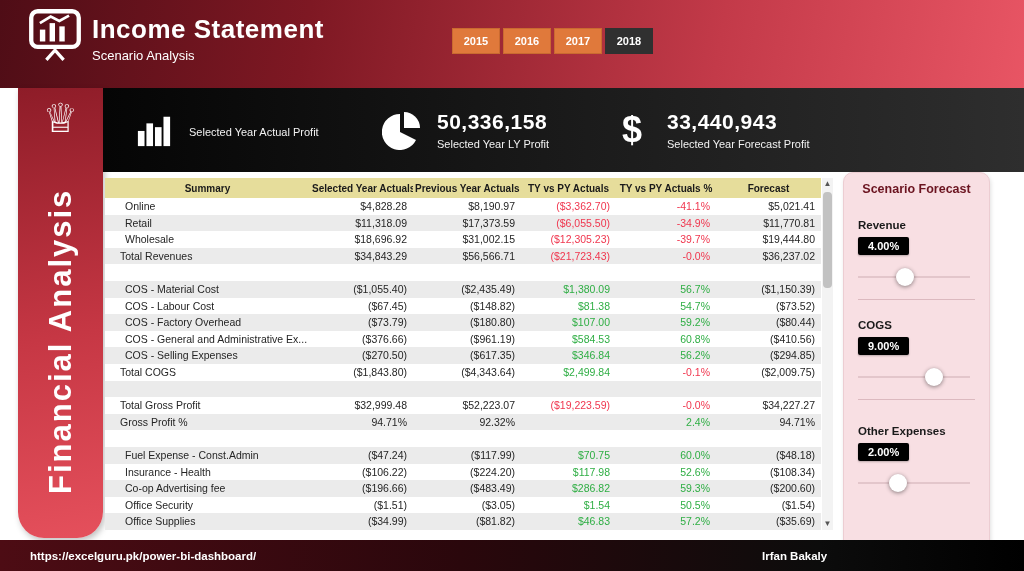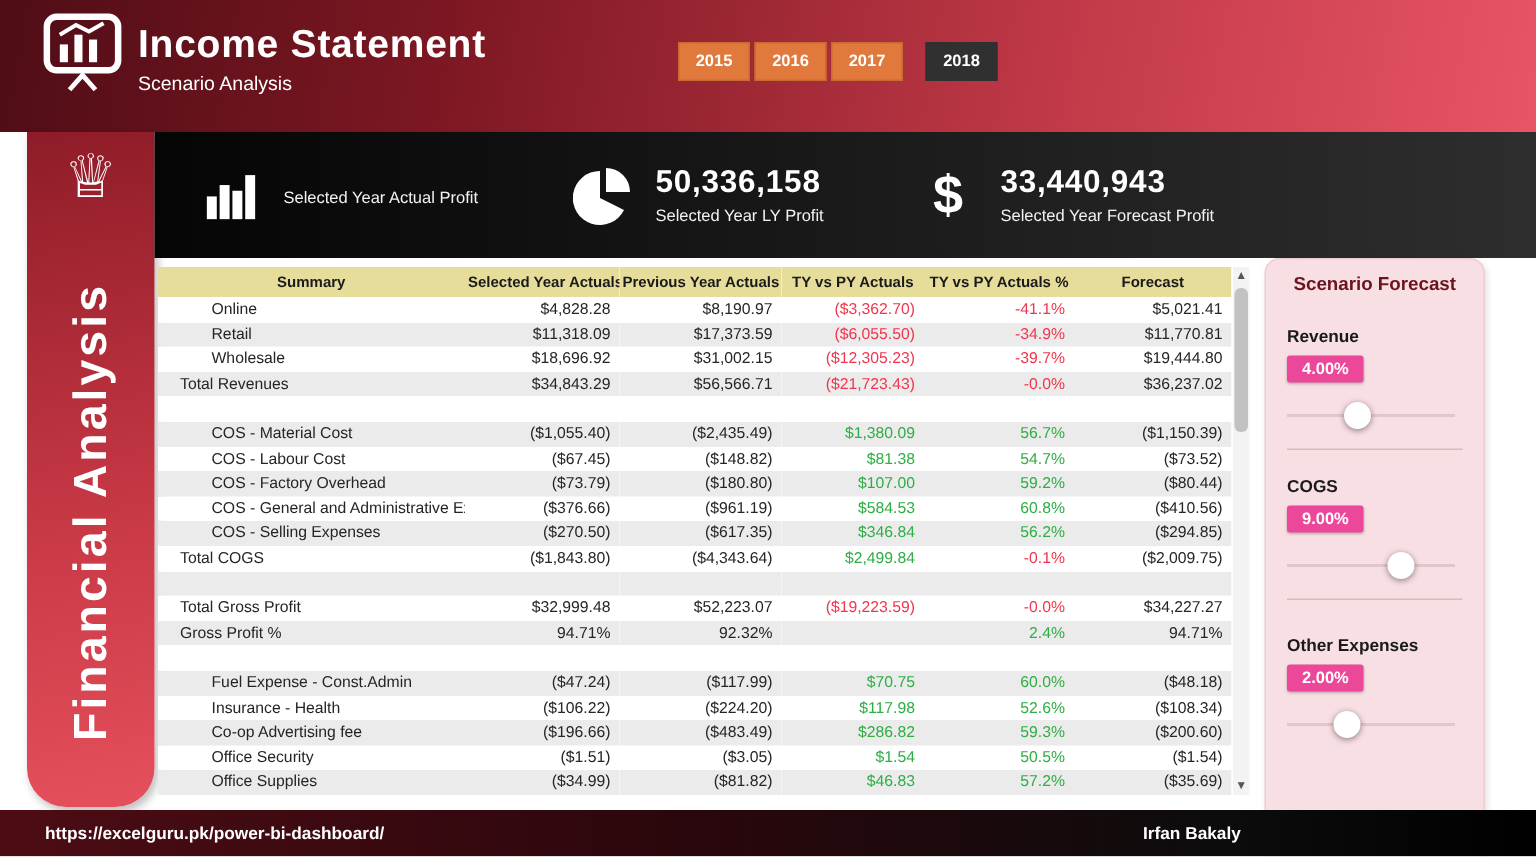--- a/index.html
+++ b/index.html
@@ -10,21 +10,21 @@
   .topbar { position:absolute; left:0; top:0; width:1024px; height:88px;
     background:linear-gradient(100deg,#4f0d16 0%,#7e1823 30%,#c33a49 70%,#e8556                4 100%);
     background:linear-gradient(100deg,#4f0d16 0%,#7e1823 30%,#c33a49 70%,#e85564 100%); }
   .logo { position:absolute; left:28px; top:8px; width:54px; height:54px; }
   .titles { position:absolute; left:92px; top:14px; color:#fff; }
   .titles h1 { font-size:26px; font-weight:bold; letter-spacing:.5px; }
   .titles .subtitle { font-size:13px; margin-top:3px; font-weight:normal; }
   .years { position:absolute; left:452px; top:28px; display:flex; gap:3px; }
   .year-btn { width:48px; height:26px; background:#e0793b; border:1px solid #c96a30;
     color:#fff; font-size:11px; font-weight:bold; font-family:inherit; cursor:pointer; }
-  .year-btn.selected { background:#303030; border-color:#303030;margin-left:12px; }
+  .year-btn.selected { background:#303030; border-color:#303030; }
   .reset-wrap { position:absolute; right:26px; top:6px; width:50px; text-align:center; cursor:pointer; }
   .reset-label { color:#fff; font-size:11px; font-weight:bold; margin-top:3px; }
 
   
   .sidebar { position:absolute; left:18px; top:88px; width:85px; height:450px;
     background:linear-gradient(170deg,#8e1c28 0%,#c63744 55%,#e5505c 100%);
     border-radius:0 0 26px 26px; box-shadow:2px 3px 6px rgba(0,0,0,.25); }
   .crown { position:absolute; top:10px; left:0; width:100%; text-align:center;
     font-size:40px; color:#fff; line-height:1; }
   .vtext { position:absolute; top:70px; bottom:14px; left:0; width:100%;
@@ -46,39 +46,39 @@
   .tablewrap { position:absolute; left:105px; top:178px; width:716px; height:352px; overflow:hidden; }
   table { width:716px; border-collapse:collapse; table-layout:fixed; }
   col.c0{width:205px;} col.c1{width:103px;} col.c2{width:108px;} col.c3{width:95px;} col.c4{width:100px;} col.c5{width:105px;}
   thead th { background:#e6dd9b; color:#1a1a1a; font-size:10px; font-weight:bold;
     height:20px; text-align:center; white-space:nowrap; overflow:hidden; padding:0 2px; cursor:pointer; }
   tbody td { height:16.6px; line-height:16.6px; font-size:10.5px; color:#252525;
     padding:0 6px; white-space:nowrap; overflow:hidden; }
   tbody tr { background:#fff; }
   tbody tr.alt { background:#ebebeb; }
   td.c-name { text-align:left; padding-left:15px; }
-  td.c-name.indent { padding-left:36px; }
+  td.c-name.indent { padding-left:20px; }
   td.c-num { text-align:right; }
   td.r { color:#f0364e; }
   td.g { color:#2fae44; }
 
   
   .scrollbar { position:absolute; left:822px; top:178px; width:11px; height:352px; background:#f3f3f3; cursor:pointer; }
   .sb-arrow { position:absolute; left:0; width:11px; height:12px; color:#555; font-size:8px; line-height:12px; text-align:center; }
   .sb-arrow.up { top:0; } .sb-arrow.down { bottom:0; }
   .sb-thumb { position:absolute; left:1px; top:14px; width:9px; height:96px; background:#c2c2c2; border-radius:4px; }
 
   
   .panel { position:absolute; left:843px; top:172px; width:147px; height:422px;
     background:#f8dfe3; border:1px solid #eccdd2; border-radius:10px; box-shadow:1px 2px 4px rgba(0,0,0,.12); }
   .panel-title { margin-top:9px; text-align:center; font-size:12.5px; font-weight:bold; color:#6b1420; }
   .sgroup { position:absolute; left:14px; right:14px; }
   .sg1 { top:46px; } .sg2 { top:146px; } .sg3 { top:252px; }
   .slabel { font-size:11.5px; font-weight:bold; color:#1a1a1a; }
-  .sbadge { display:inline-block; margin-top:6px; padding:3px 10px; background:#ec4899;
+  .sbadge { display:inline-block; margin-top:6px; padding:3px 10px; background:#000000;
     color:#fff; font-size:11px; font-weight:bold; border-radius:2px; box-shadow:0 1px 2px rgba(0,0,0,.25); }
   .strack { position:relative; margin-top:12px; height:20px; width:112px; cursor:pointer; }
   .strack::before { content:""; position:absolute; left:0; right:0; top:9px; height:2px; background:#e3c6cb; }
   .sknob { position:absolute; top:1px; width:18px; height:18px; background:#fff; border-radius:50%;
     box-shadow:0 1px 4px rgba(0,0,0,.45); cursor:pointer; }
   .sdivider { margin-top:12px; height:1px; background:#dcb9bf; }
 
   
   .footer { position:absolute; left:0; top:540px; width:1024px; height:31px;
     background:linear-gradient(90deg,#4d0c14 0%,#2a070c 45%,#0c0c0c 80%,#000 100%);

